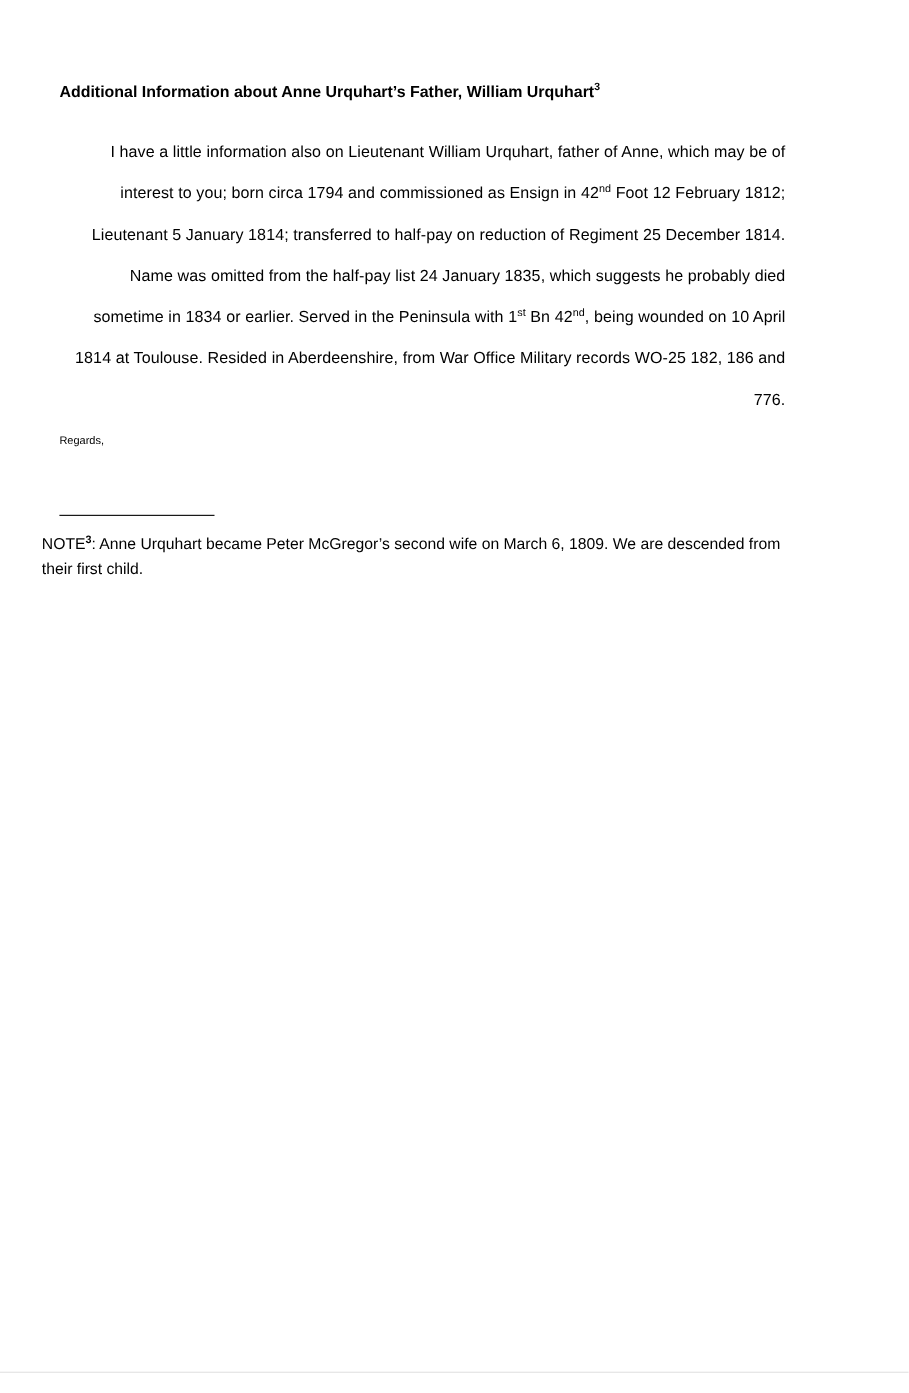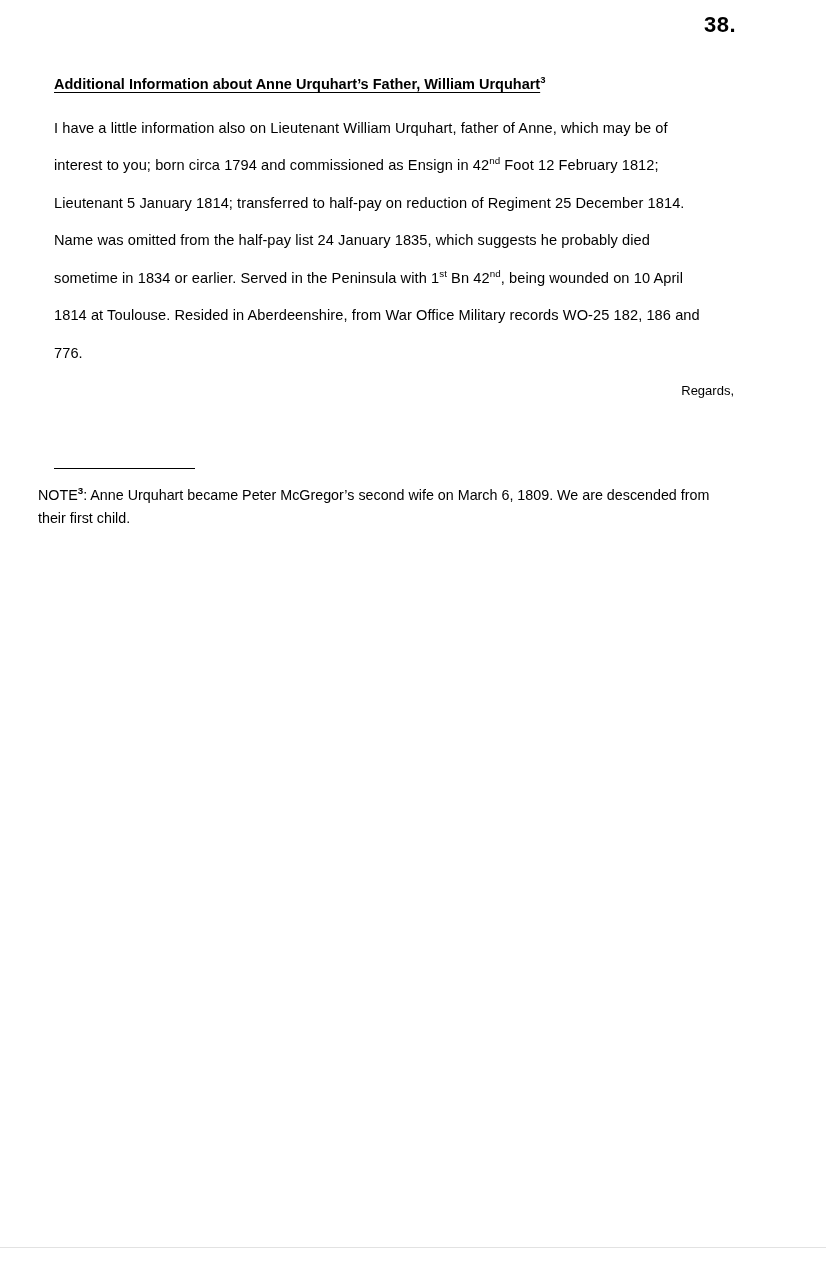--- a/index.html
+++ b/index.html
@@ -33,49 +33,47 @@
   }
   .body-block {
     position: absolute;
     left: 54px;
     top: 74px;
     width: 680px;
   }
   .heading {
     font-size: 14.5px;
     font-weight: 600;
-    text-decoration: underline;
     text-underline-offset: 3px;
-    margin-bottom: 18px;
+    margin-bottom: 29px;
     white-space: nowrap;
   }
   .heading sup {
     font-size: 9.5px;
     font-weight: 700;
     text-decoration: none;
     display: inline-block;
     vertical-align: super;
   }
   .para {
     font-size: 14.6px;
     line-height: 37.5px;
     width: 660px;
-    text-align: left;
+    text-align: right;
     letter-spacing: 0.08px;
   }
   .para sup {
     font-size: 9.8px;
     vertical-align: super;
     line-height: 0;
   }
   .signoff {
-    font-size: 13px;
+    font-size: 10px;
     line-height: 37.5px;
     margin-top: 0;
-    text-align: right;
   }
   .rule {
     position: absolute;
     left: 54px;
     top: 468px;
     width: 141px;
     height: 0;
     border-top: 1.6px solid #000;
   }
   .note {
@@ -99,21 +97,20 @@
     width: 826px;
     height: 0;
     border-top: 1px solid #e2e2e2;
   }
 </style>
 </head>
 <body>
 
 <div class="page">
 
-  <div class="page-number">38.</div>
 
   <div class="body-block">
 
     <div class="heading"><span>Additional Information about Anne Urquhart’s Father, William Urquhart</span><sup>3</sup></div>
 
     <div class="para"><span>I have a little information also on Lieutenant William Urquhart, father of Anne, which may be of interest to you; born circa 1794 and commissioned as Ensign in 42</span><sup>nd</sup><span> Foot 12 February 1812; Lieutenant 5 January 1814; transferred to half-pay on reduction of Regiment 25 December 1814. Name was omitted from the half-pay list 24 January 1835, which suggests he probably died sometime in 1834 or earlier.  Served in the Peninsula with 1</span><sup>st</sup><span> Bn 42</span><sup>nd</sup><span>, being wounded on 10 April 1814 at Toulouse. Resided in Aberdeenshire, from War Office Military records WO-25 182, 186 and 776.</span></div>
 
     <div class="signoff">Regards,</div>
 
   </div>

